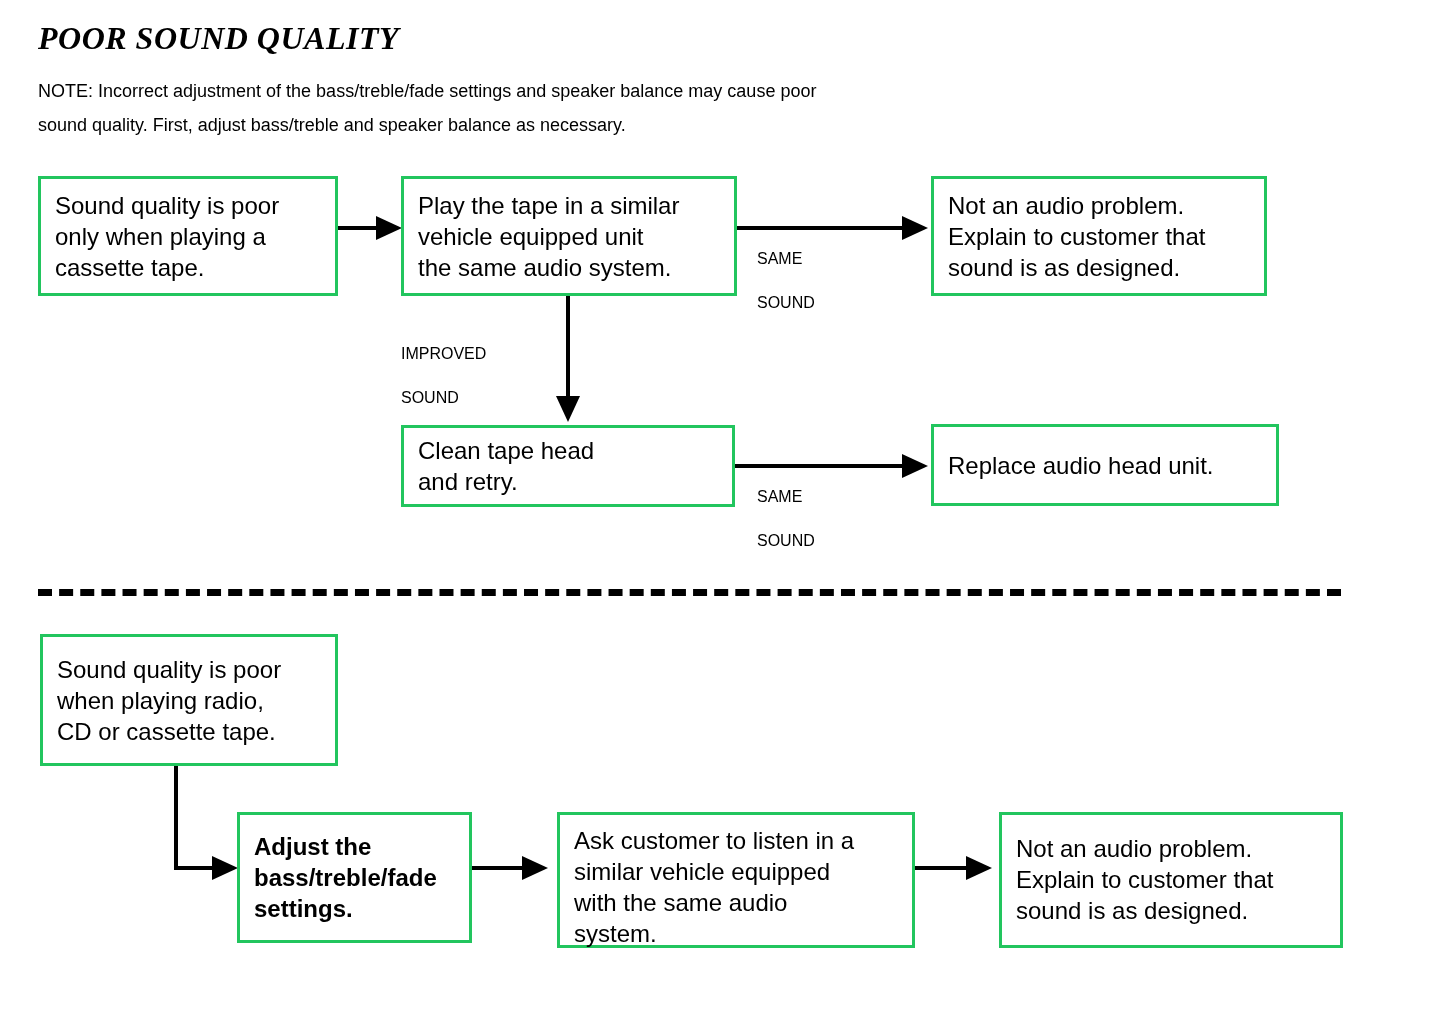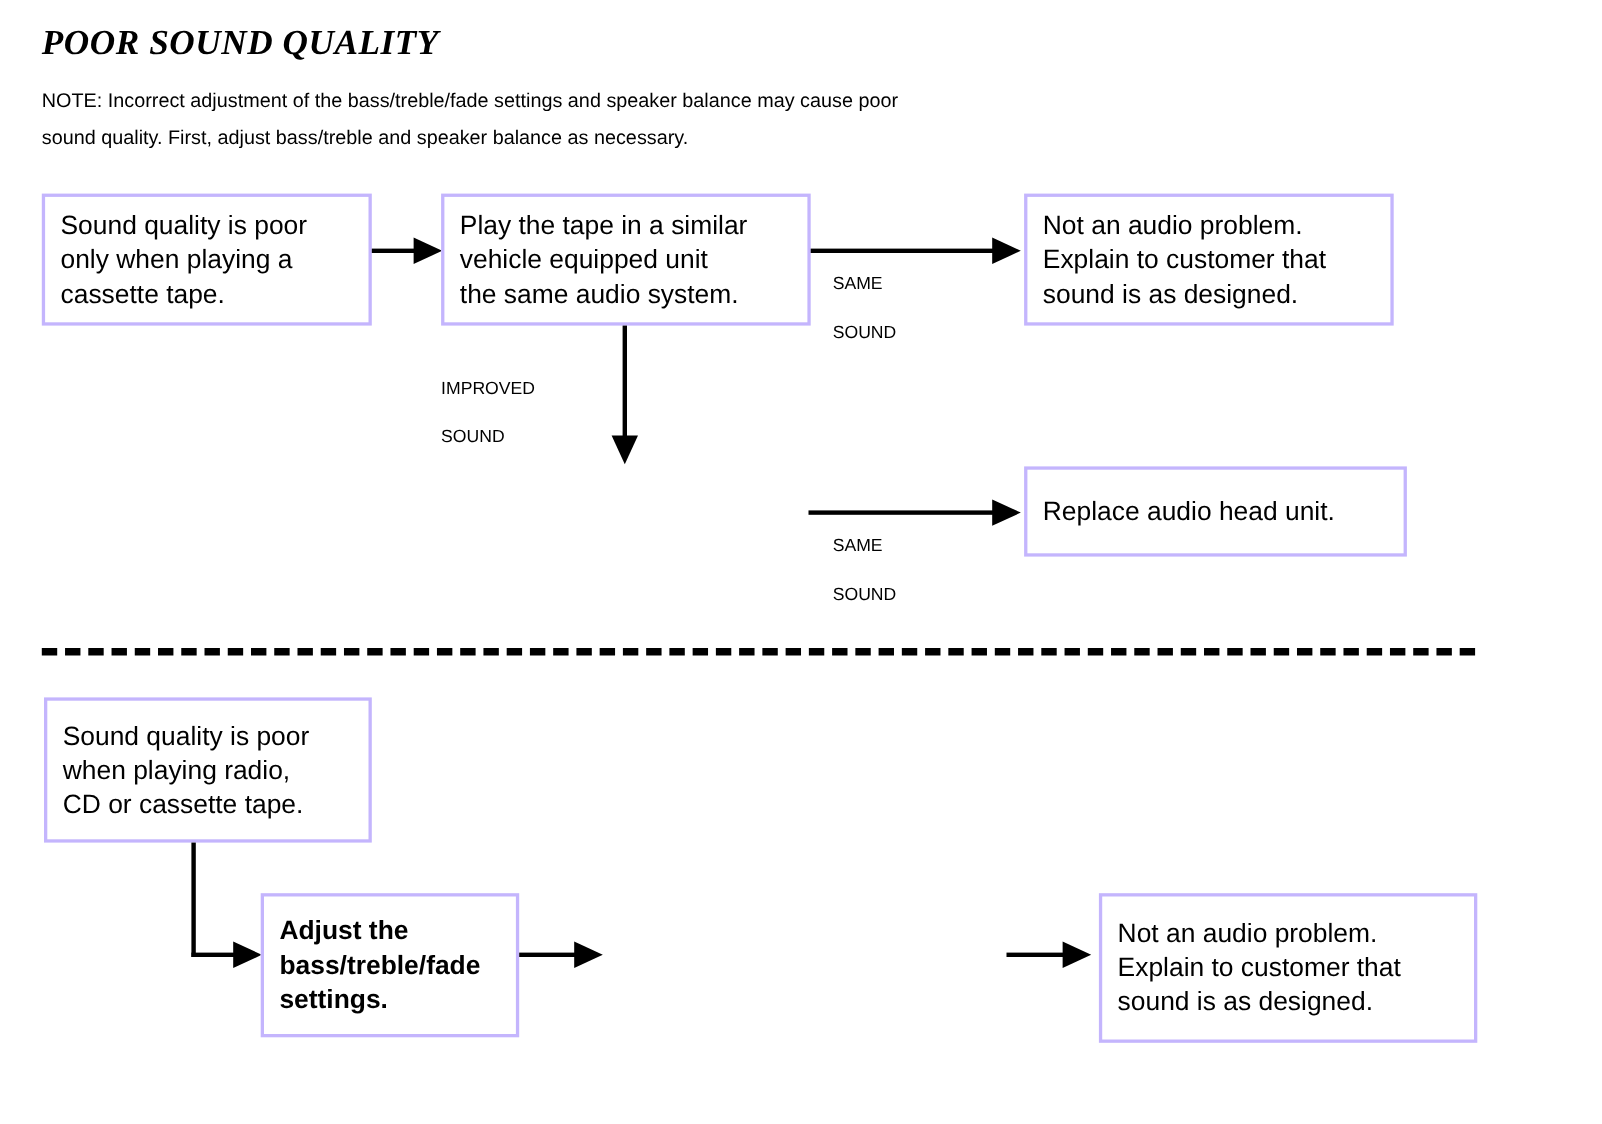--- a/index.html
+++ b/index.html
@@ -38,21 +38,21 @@
     font-size: 18px;
     line-height: 34px;
     font-family: "Liberation Sans", sans-serif;
   }
   #note-block .note-line { display: block; white-space: nowrap; }
 
   
   .node {
     position: absolute;
     box-sizing: border-box;
-    border: 3px solid #c4b5fd;
+    border: 3px solid #22c55e;
     background: #ffffff;
     display: flex;
     align-items: center;
     justify-content: flex-start;
   }
   .node .node-text {
     padding: 0 14px;
     font-size: 24px;
     line-height: 31px;
     font-family: "Liberation Sans", sans-serif;
@@ -144,20 +144,24 @@
     <div class="node-text">Not an audio problem.
 Explain to customer that
 sound is as designed.</div>
   </div>
 
   <div class="vline" style="left:566px; top:296px; height:106px;"></div>
   <div class="arrow-down" style="left:556px; top:396px;"></div>
   <div class="edge-label" style="left:401px; top:332px;">IMPROVED
 SOUND</div>
 
+  <div class="node" style="left:401px; top:425px; width:334px; height:82px;">
+    <div class="node-text">Clean tape head
+and retry.</div>
+  </div>
 
   <div class="hline" style="left:735px; top:464px; width:172px;"></div>
   <div class="arrow-right" style="left:902px; top:454px;"></div>
   <div class="edge-label" style="left:757px; top:475px;">SAME
 SOUND</div>
 
   <div class="node" style="left:931px; top:424px; width:348px; height:82px;">
     <div class="node-text">Replace audio head unit.</div>
   </div>
 
@@ -175,20 +179,26 @@
 
   <div class="node v-top" style="left:237px; top:812px; width:235px; height:131px;font-weight:bold;">
     <div class="node-text" style="padding-top:16px;">Adjust the
 bass/treble/fade
 settings.</div>
   </div>
 
   <div class="hline" style="left:472px; top:866px; width:58px;"></div>
   <div class="arrow-right" style="left:522px; top:856px;"></div>
 
+  <div class="node v-top" style="left:557px; top:812px; width:358px; height:136px;">
+    <div class="node-text" style="padding-top:10px;">Ask customer to listen in a
+similar vehicle equipped
+with the same audio
+system.</div>
+  </div>
 
   <div class="hline" style="left:915px; top:866px; width:58px;"></div>
   <div class="arrow-right" style="left:966px; top:856px;"></div>
 
   <div class="node v-top" style="left:999px; top:812px; width:344px; height:136px;">
     <div class="node-text" style="padding-top:18px;">Not an audio problem.
 Explain to customer that
 sound is as designed.</div>
   </div>
 

